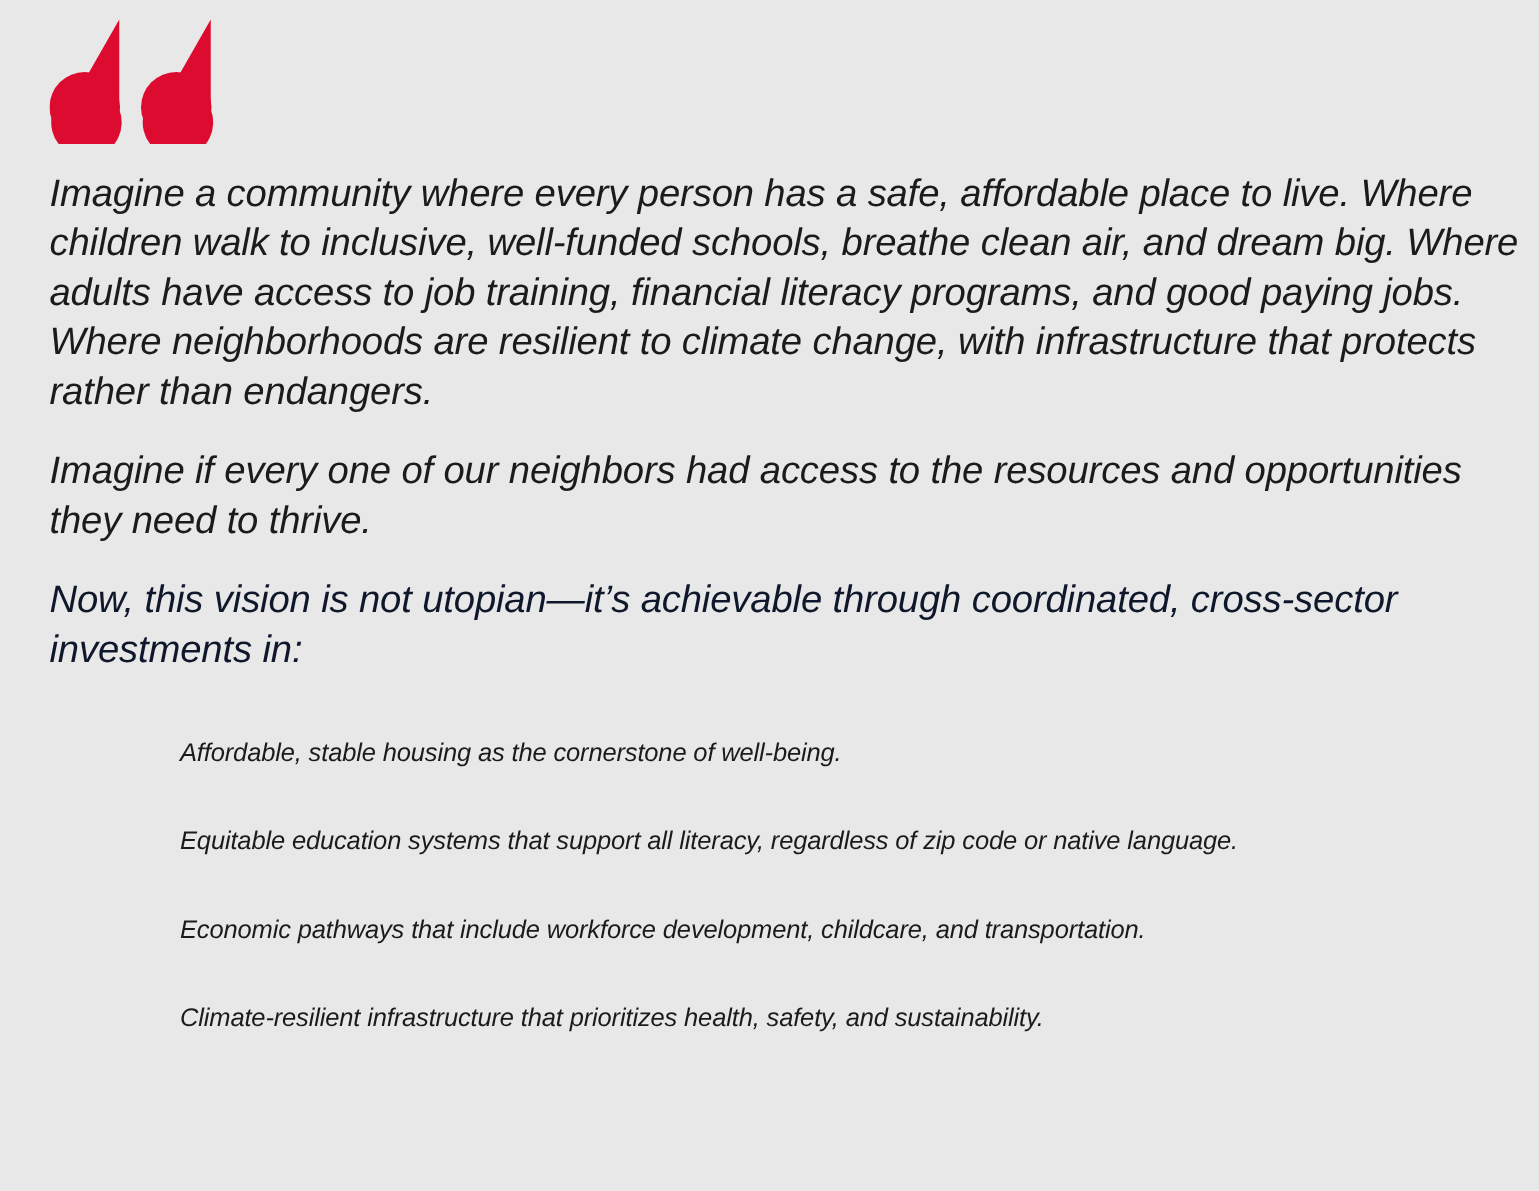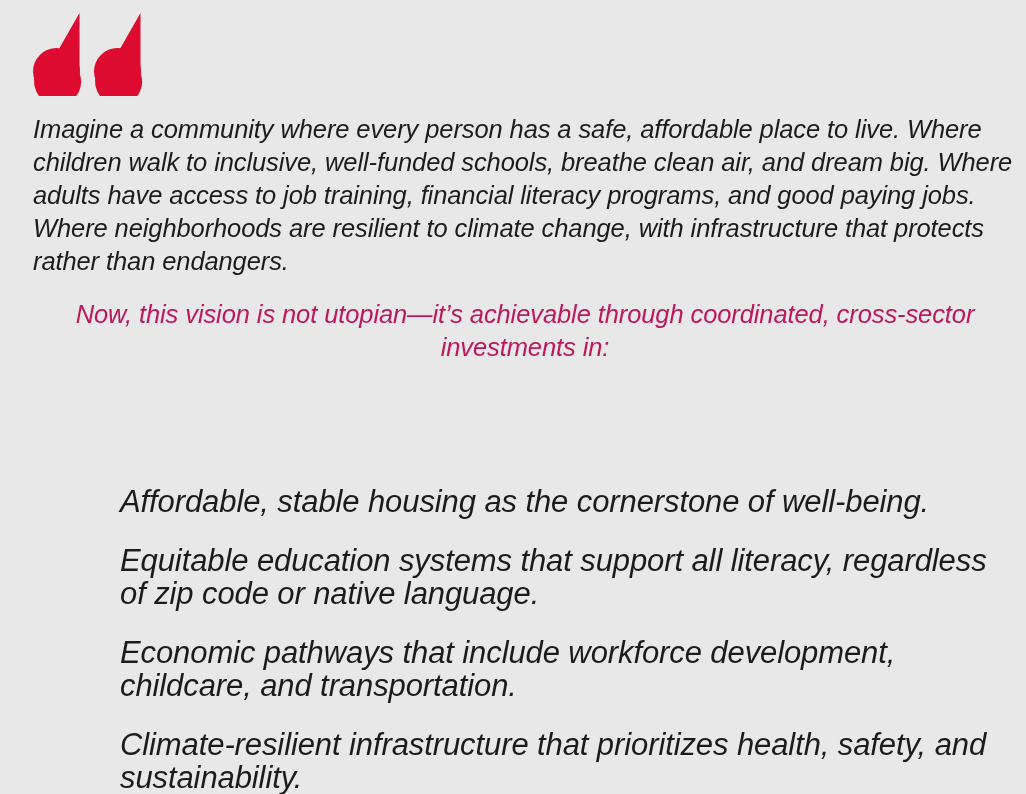--- a/index.html
+++ b/index.html
@@ -62,21 +62,21 @@
     left: 120px;
     top: 485px;
     width: 880px;
     margin: 0;
     padding: 0;
     list-style: none;
   }
   #investment-list li {
     color: #1b1b1b;
     font-style: italic;
-    font-size: 31px;
+    font-size: 17px;
     line-height: 33px;
     letter-spacing: -0.1px;
     margin: 0 0 26px 0;
     white-space: pre-wrap;
   }
   #investment-list li:last-child {
     margin-bottom: 0;
   }
 </style>
 </head>
@@ -90,21 +90,22 @@
       <path d="M46.5 1 L20.5 46.5 A23.5 23.5 0 1 0 46.5 61 Z" fill="#DD0B2F"></path>
       <circle cx="23.5" cy="59.5" r="23.5" fill="#DD0B2F"></circle>
 
       <path d="M107.5 1 L81.5 46.5 A23.5 23.5 0 1 0 107.5 61 Z" fill="#DD0B2F"></path>
       <circle cx="84.5" cy="59.5" r="23.5" fill="#DD0B2F"></circle>
     </svg>
   </div>
 
   <div id="quote-body">
     <p class="para" style="color: rgb(27, 27, 27);">Imagine a community where every person has a safe, affordable place to live. Where children walk to inclusive, well-funded schools, breathe clean air, and dream big. Where adults have access to job training, financial literacy programs, and good paying jobs. Where neighborhoods are resilient to climate change, with infrastructure that protects rather than endangers.</p>
-    <p class="para" style="color: #be185d; text-align: center;">Now, this vision is not utopian—it’s achievable through coordinated, cross-sector investments in:</p>
+    <p class="para" style="color: rgb(27, 27, 27);">Imagine if every one of our neighbors had access to the resources and opportunities they need to thrive.</p>
+    <p class="para" style="color: #0f172a;">Now, this vision is not utopian—it’s achievable through coordinated, cross-sector investments in:</p>
   </div>
 
   <ul id="investment-list">
     <li style="color: rgb(27, 27, 27);">Affordable, stable housing as the cornerstone of well-being.</li>
     <li style="color: rgb(27, 27, 27);">Equitable education systems that support all literacy, regardless of zip code or native language.</li>
     <li style="color: rgb(27, 27, 27); font-style: italic;">Economic pathways that include workforce development, childcare, and transportation.</li>
     <li style="color: rgb(27, 27, 27);">Climate-resilient infrastructure that prioritizes health, safety, and sustainability.</li>
   </ul>
 
 </div>

